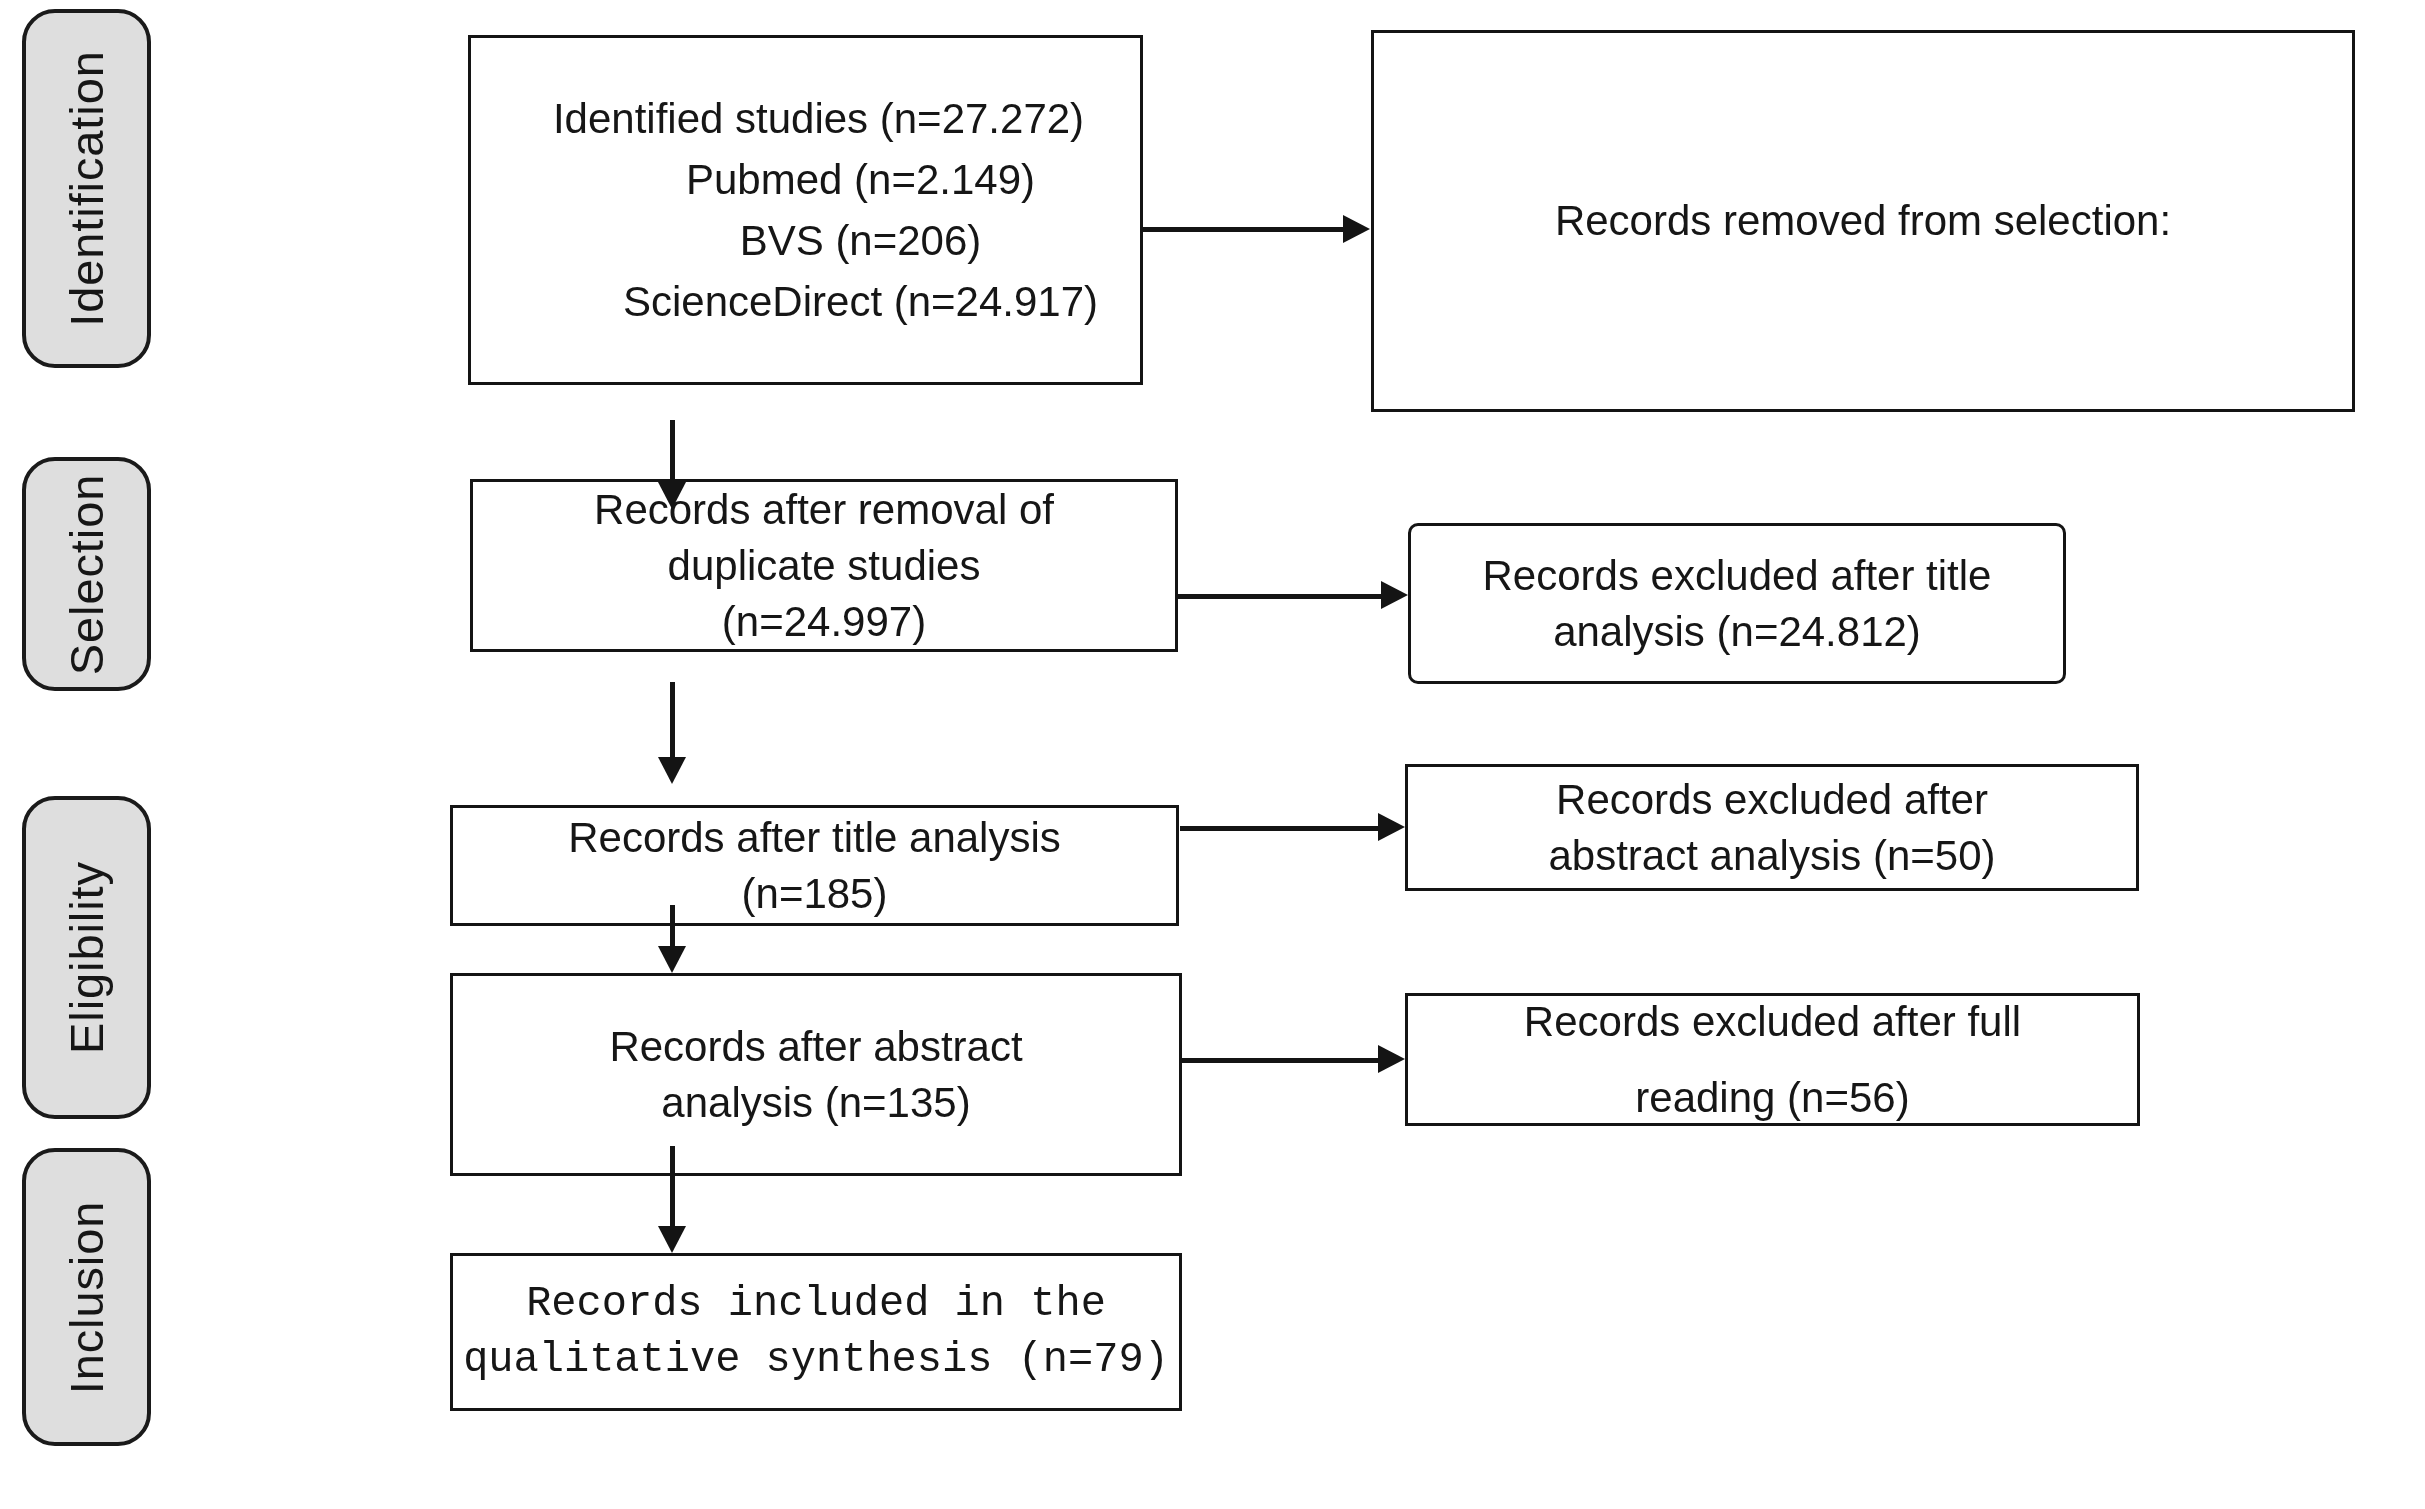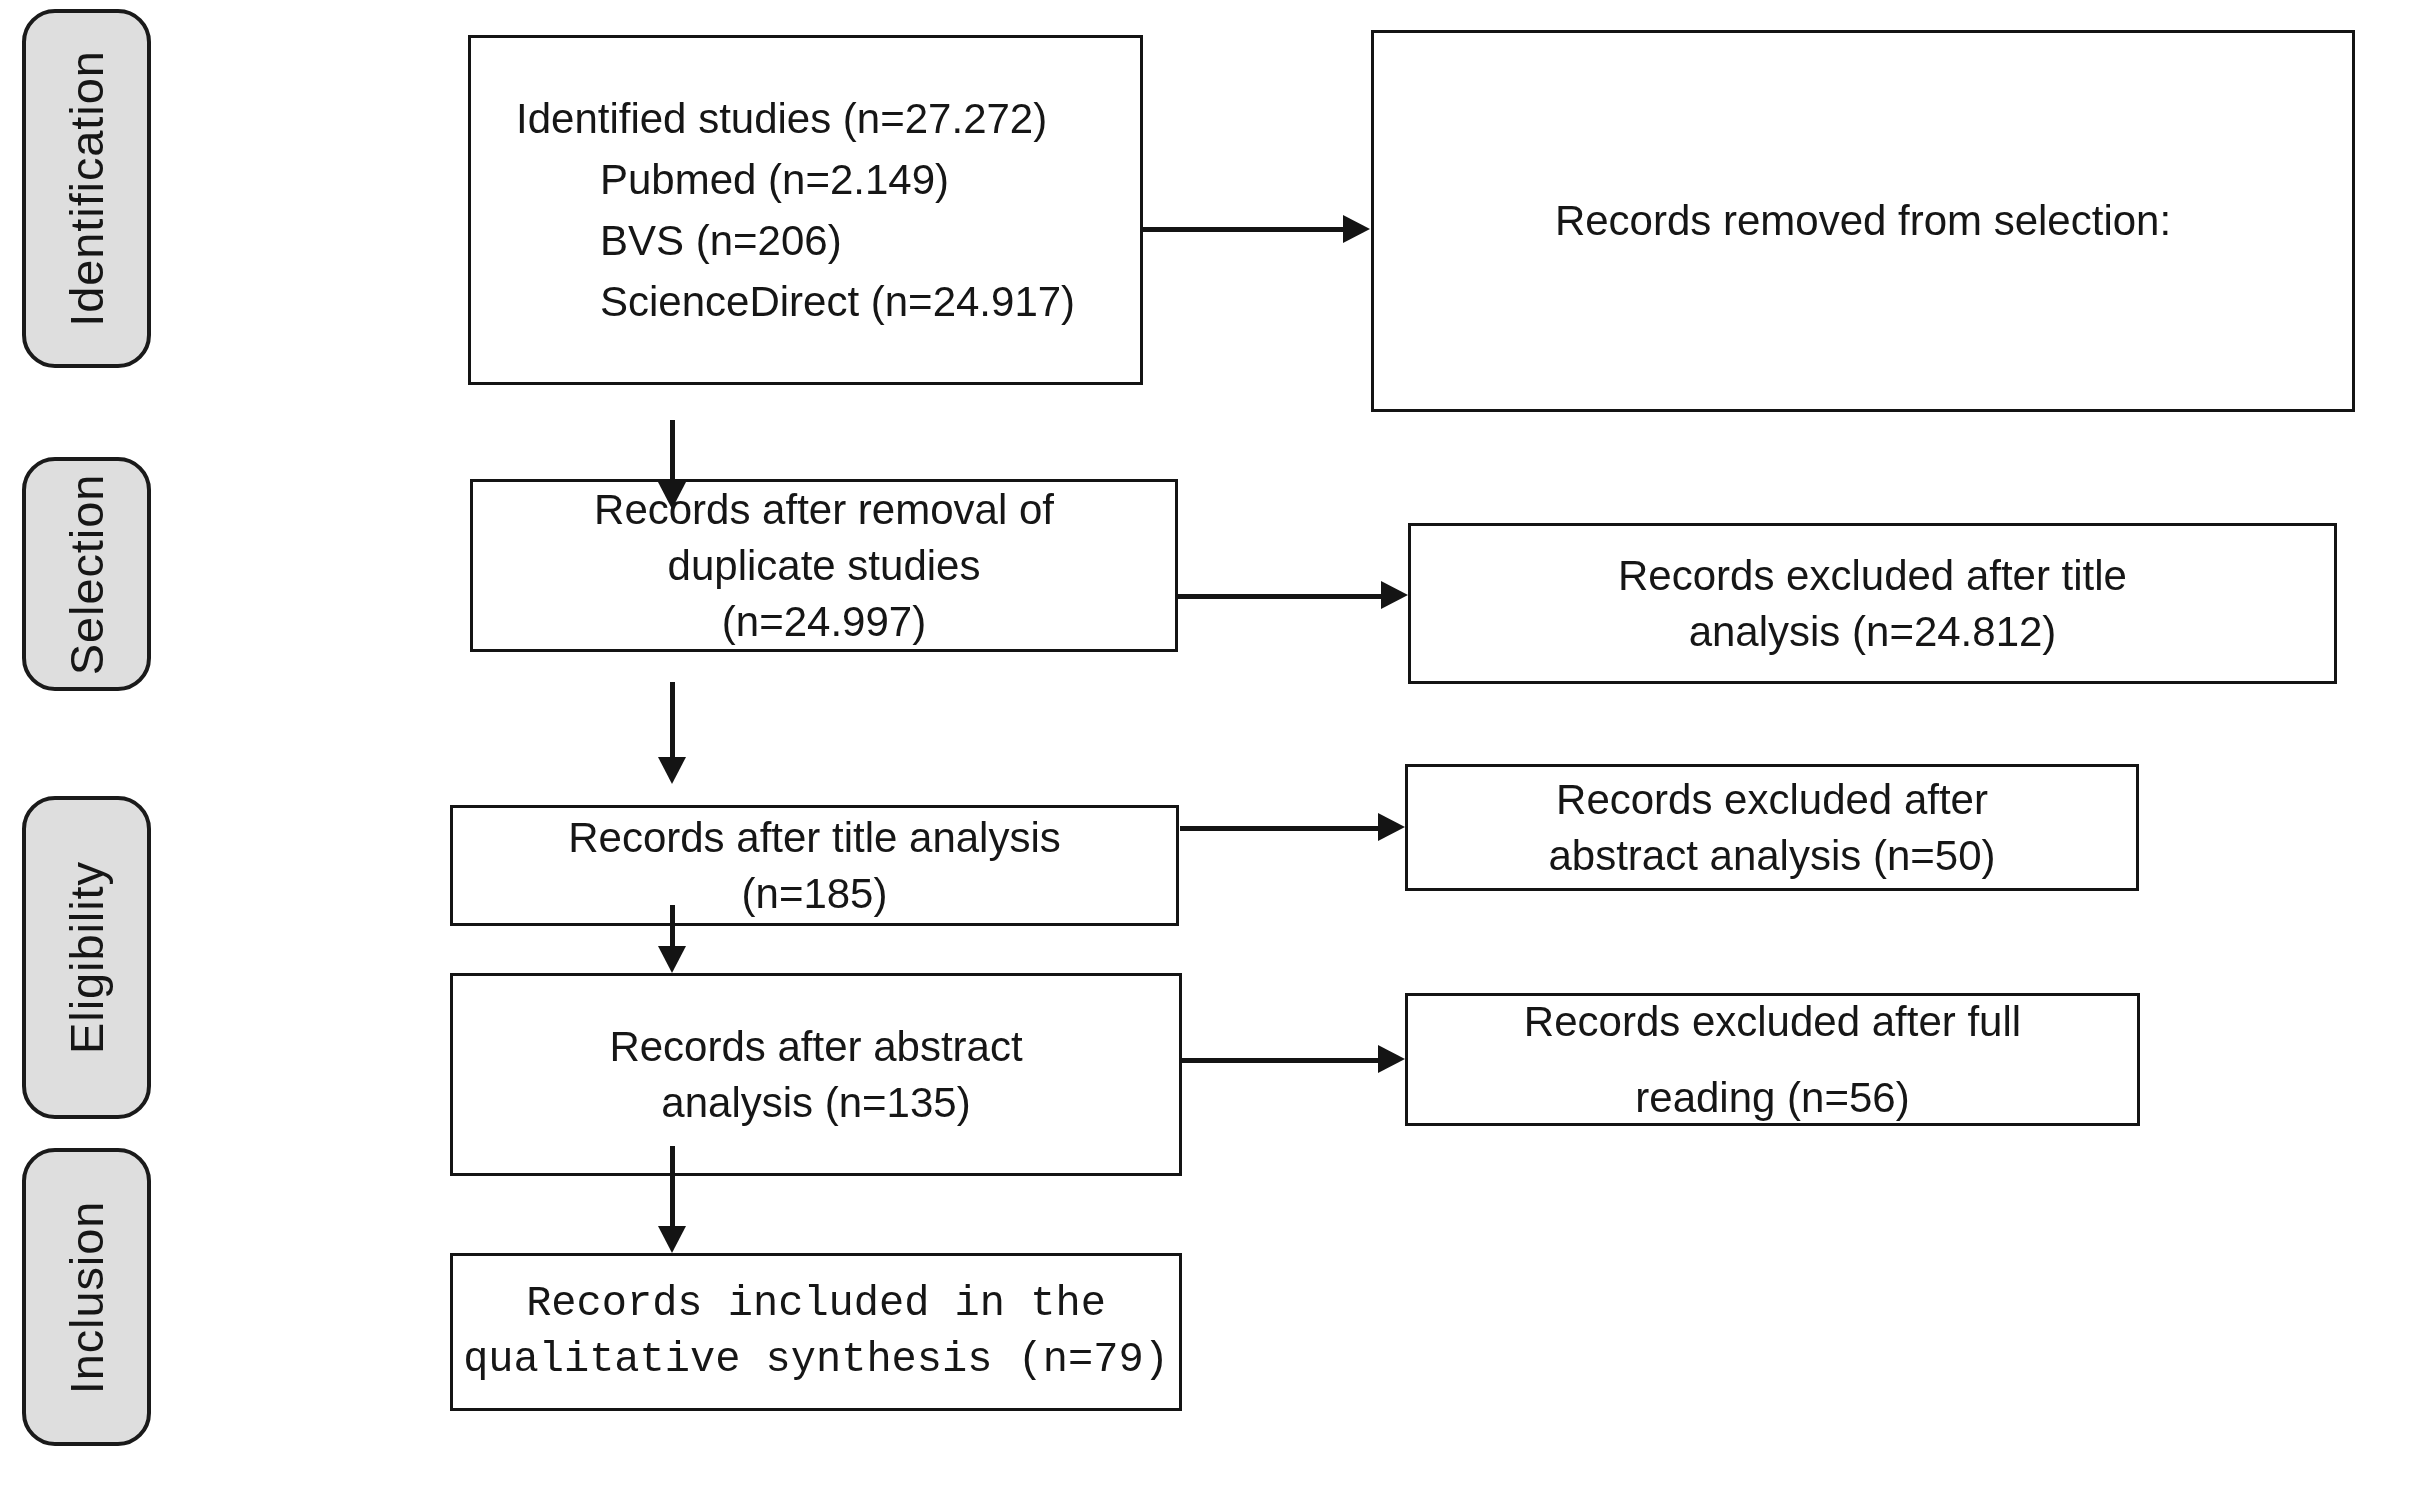--- a/index.html
+++ b/index.html
@@ -50,33 +50,33 @@
     display: flex;
     flex-direction: column;
     justify-content: center;
     align-items: center;
     text-align: center;
     font-size: 42px;
     line-height: 56px;
   }
   #box-identified {
     left: 468px; top: 35px; width: 675px; height: 350px;
-    align-items: flex-start;
+    align-items: center;
     text-align: left;
     padding-left: 45px;
     padding-right: 19px;
     line-height: 61px;
   }
   #box-identified .indent { padding-left: 84px; }
 
   #box-removed        { left: 1371px; top: 30px;   width: 984px; height: 382px; line-height: 60px; }
   #box-removed .gap   { margin-top: 65px; }
 
   #box-after-dup      { left: 470px;  top: 479px;  width: 708px;  height: 173px; }
-  #box-excl-title     { left: 1408px; top: 523px;  width: 929px;  height: 161px; }
+  #box-excl-title     { left: 1408px; top: 523px;  width: 658px;  height: 161px; border-radius: 10px; }
   #box-after-title    { left: 450px;  top: 784px;  width: 729px;  height: 121px; margin-top: 21px; }
   #box-excl-abstract  { left: 1405px; top: 764px;  width: 734px;  height: 127px; }
   #box-after-abstract { left: 450px;  top: 973px; width: 732px;  height: 203px; }
   #box-excl-full      { left: 1405px; top: 993px; width: 735px;  height: 133px; gap: 20px; }
   #box-included       { left: 450px;  top: 1253px; width: 732px;  height: 158px; font-family: Liberation Mono, monospace; }
 
   
   .hline { position: absolute; height: 4.5px; background: #141414; }
   .vline { position: absolute; width: 4.5px;  background: #141414; }
   .head-right {

